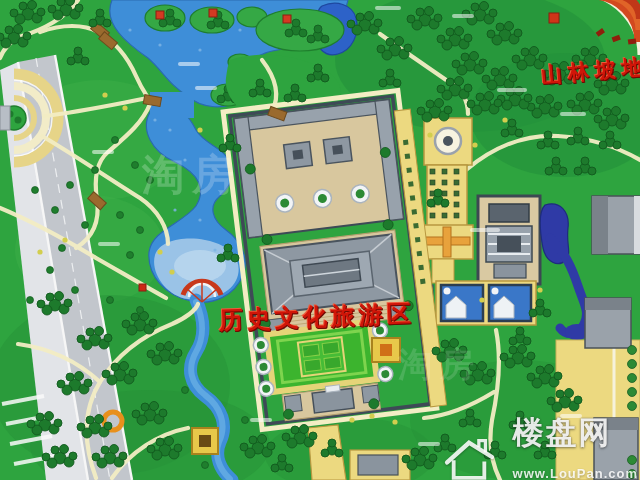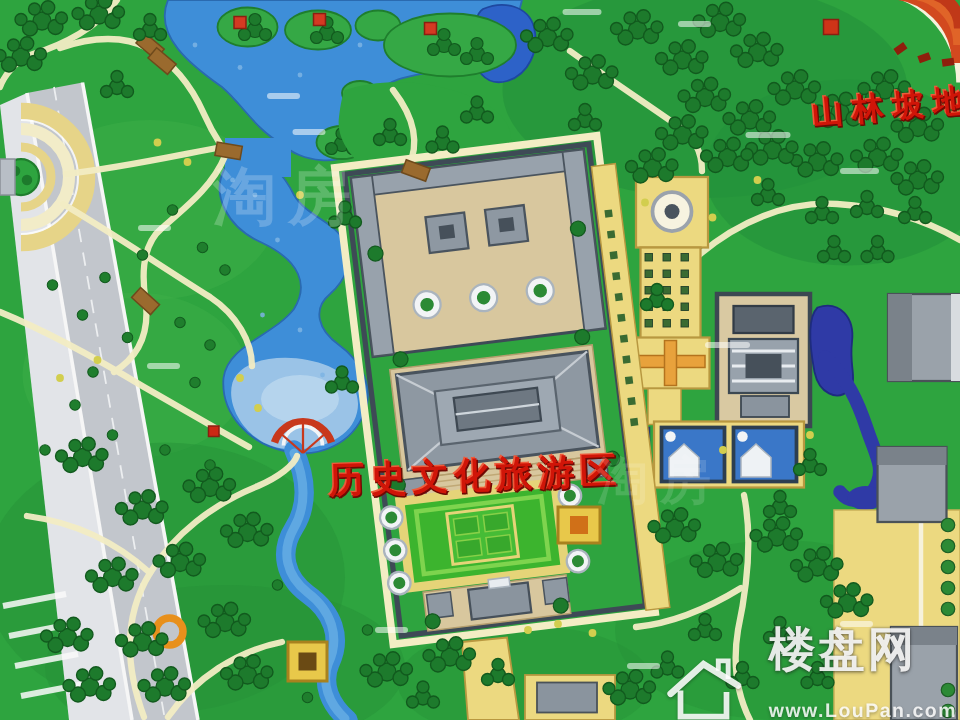--- a/index.html
+++ b/index.html
@@ -3,21 +3,21 @@
 <meta charset="utf-8">
 <style>
   html,body{margin:0;padding:0;background:#222;}
   .stage{position:relative;width:640px;height:480px;overflow:hidden;background:#2ea43f;
          font-family:"Liberation Sans","DejaVu Sans",sans-serif;}
   .stage svg.art{position:absolute;left:0;top:0;}
   .region-label{position:absolute;font-weight:bold;color:#d01508;white-space:nowrap;
     text-shadow:1px 1px 0 #6e0a04,-1px -1px 0 #ef5a3a,0 1px 0 #6e0a04;}
   .lbl-historic{left:219px;top:301px;font-size:24px;letter-spacing:4px;transform:rotate(-2deg);}
   .lbl-mountain{left:541px;top:57px;font-size:21px;letter-spacing:6px;transform:rotate(-5deg);}
-  .faintwm{position:absolute;color:rgba(255,255,255,0.22);font-weight:bold;letter-spacing:8px;pointer-events:none;}
+  .faintwm{position:absolute;color:rgba(255,255,255,0.22);font-weight:bold;letter-spacing:8px;pointer-events:none;margin-top:44px;}
   .fw1{left:142px;top:103px;font-size:42px;}
   .fw2{left:398px;top:298px;font-size:34px;color:rgba(255,255,255,0.14);}
   .watermark{position:absolute;right:2px;bottom:0px;display:flex;align-items:flex-end;gap:16px;
     filter:drop-shadow(0 1px 1px rgba(0,0,0,0.35));}
   .wm-texts{display:flex;flex-direction:column;align-items:flex-start;line-height:1;}
   .wm-brand{font-size:31px;font-weight:bold;color:rgba(255,255,255,0.88);letter-spacing:2px;
     text-shadow:0 0 2px rgba(60,60,60,0.6);}
   .wm-site{font-size:13px;font-weight:bold;color:rgba(255,255,255,0.85);letter-spacing:1px;margin-top:19px;}
 </style>
 </head>

